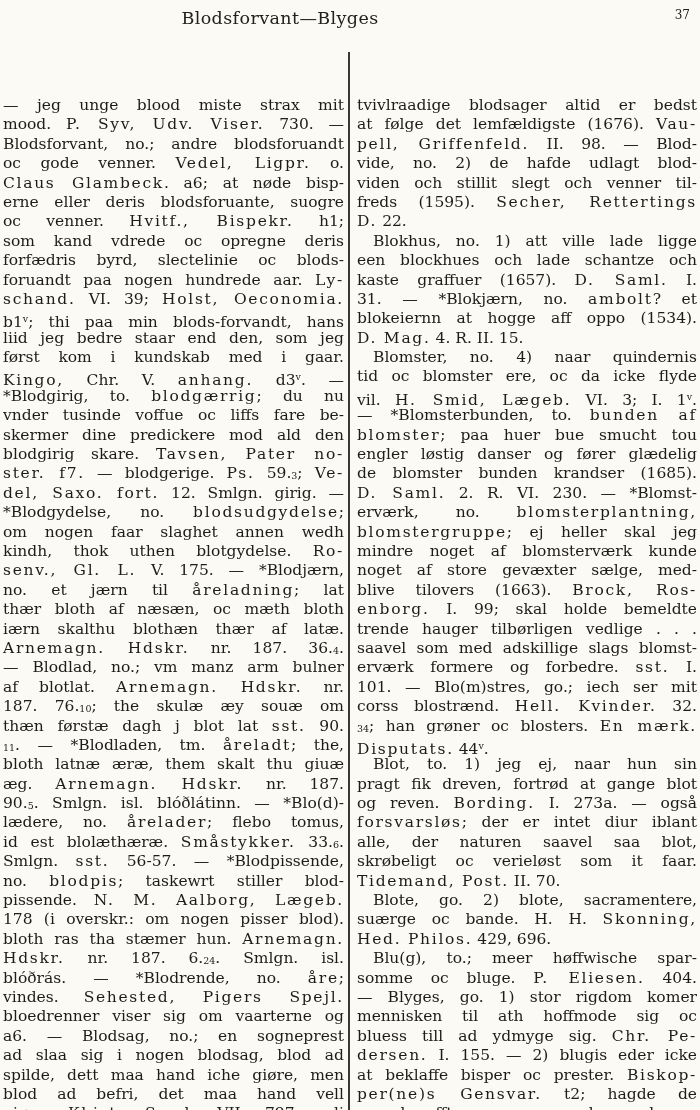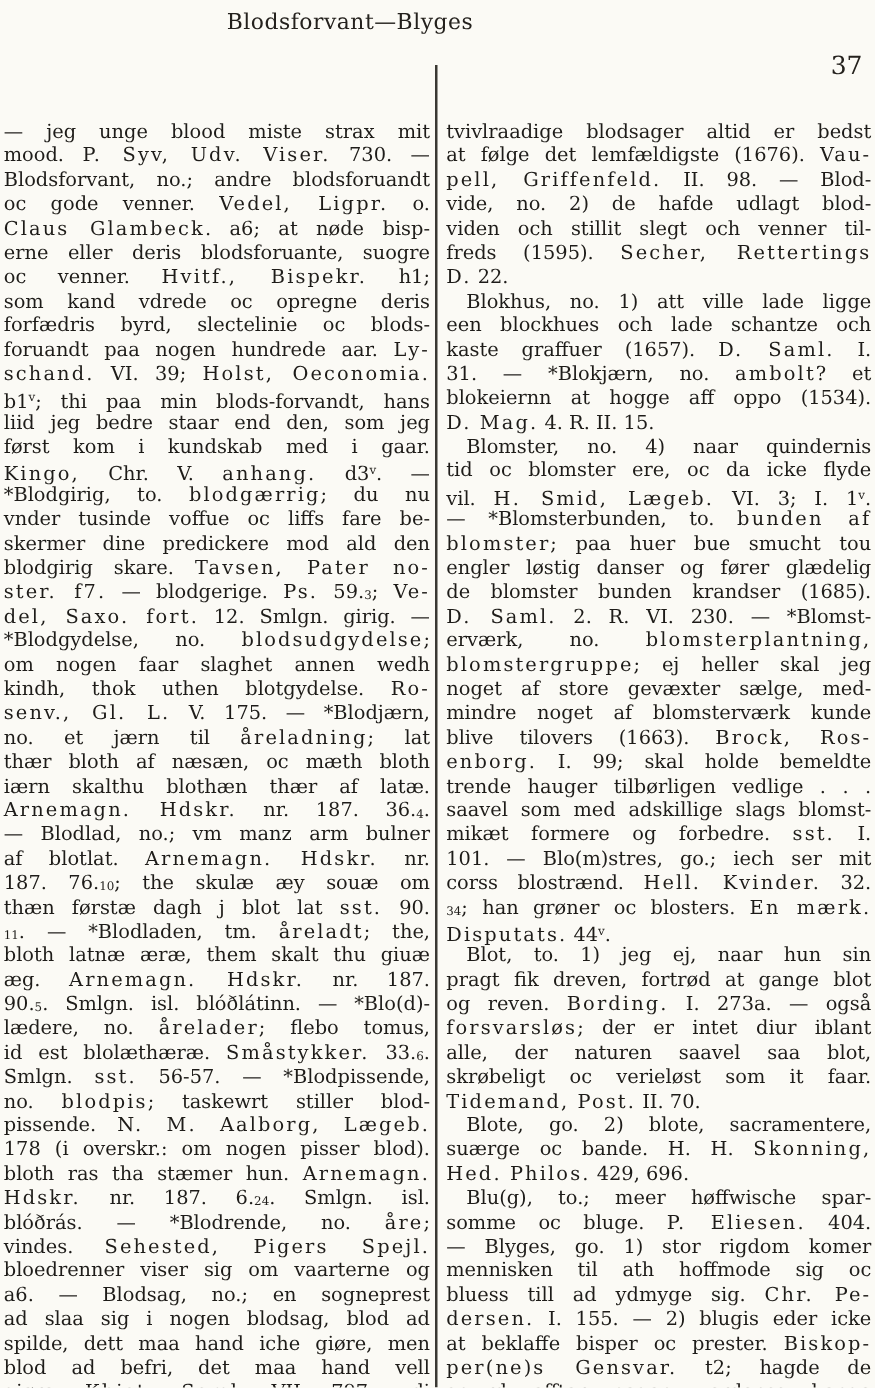--- a/index.html
+++ b/index.html
@@ -12,21 +12,21 @@
     position:relative;
   }
   .page{position:absolute;inset:0;}
   .header{position:absolute;top:8px;left:0;width:700px;height:34px;}
   .title{
     position:absolute;left:0;width:560px;text-align:center;
     font-size:17.5px;letter-spacing:.4px;color:#24211d;
   }
   .pageno{
     position:absolute;right:10px;top:0;
-    font-size:20px;color:#24211d;margin-top:32px;
+    font-size:12px;color:#24211d;
   }
   .divider{
     position:absolute;left:348px;top:52px;bottom:0;width:1.5px;
     background:#3a3833;
   }
   .col{
     position:absolute;top:57px;
     font-size:15.5px;
     line-height:19.4px;
     margin-top:39px;
@@ -128,27 +128,27 @@
       <div class="line indent"><span class="b">Blomster</span><span>, no. 4) naar quindernis</span></div>
       <div class="line"><span>tid oc blomster ere, oc da icke flyde</span></div>
       <div class="line"><span>vil. </span><span class="sp">H. Smid, Lægeb.</span><span> VI. 3; I. 1</span><span class="sup">v</span><span>.</span></div>
       <div class="line"><span>— </span><span class="b">*Blomsterbunden</span><span>, to. </span><span class="sp">bunden af</span></div>
       <div class="line"><span class="sp">blomster</span><span>; paa huer bue smucht tou</span></div>
       <div class="line"><span>engler løstig danser og fører glædelig</span></div>
       <div class="line"><span>de blomster bunden krandser (1685).</span></div>
       <div class="line"><span class="sp">D. Saml.</span><span> 2. R. VI. 230. — </span><span class="b">*Blomst-</span></div>
       <div class="line"><span class="b">erværk</span><span>, no. </span><span class="sp">blomsterplantning,</span></div>
       <div class="line"><span class="sp">blomstergruppe</span><span>; ej heller skal jeg</span></div>
+      <div class="line"><span>mindre noget af blomsterværk kunde</span></div>
       <div class="line"><span>noget af store gevæxter sælge, med-</span></div>
-      <div class="line"><span>mindre noget af blomsterværk kunde</span></div>
       <div class="line"><span>blive tilovers (1663). </span><span class="sp">Brock, Ros-</span></div>
       <div class="line"><span class="sp">enborg.</span><span> I. 99; skal holde bemeldte</span></div>
       <div class="line"><span>trende hauger tilbørligen vedlige . . .</span></div>
       <div class="line"><span>saavel som med adskillige slags blomst-</span></div>
-      <div class="line"><span>mikæt formere og forbedre. </span><span class="sp">sst.</span><span> I.</span></div>
+      <div class="line"><span>erværk formere og forbedre. </span><span class="sp">sst.</span><span> I.</span></div>
       <div class="line"><span>101. — </span><span class="b">Blo(m)stres</span><span>, go.; iech ser mit</span></div>
       <div class="line"><span>corss blostrænd. </span><span class="sp">Hell. Kvinder.</span><span> 32.</span></div>
       <div class="line"><span class="sub">34</span><span>; han grøner oc blosters. </span><span class="sp">En mærk.</span></div>
       <div class="line last"><span class="sp">Disputats.</span><span> 44</span><span class="sup">v</span><span>.</span></div>
       <div class="line indent"><span class="b">Blot</span><span>, to. 1) jeg ej, naar hun sin</span></div>
       <div class="line"><span>pragt fik dreven, fortrød at gange blot</span></div>
       <div class="line"><span>og reven. </span><span class="sp">Bording.</span><span> I. 273a. — også</span></div>
       <div class="line"><span class="sp">forsvarsløs</span><span>; der er intet diur iblant</span></div>
       <div class="line"><span>alle, der naturen saavel saa blot,</span></div>
       <div class="line"><span>skrøbeligt oc verieløst som it faar.</span></div>

